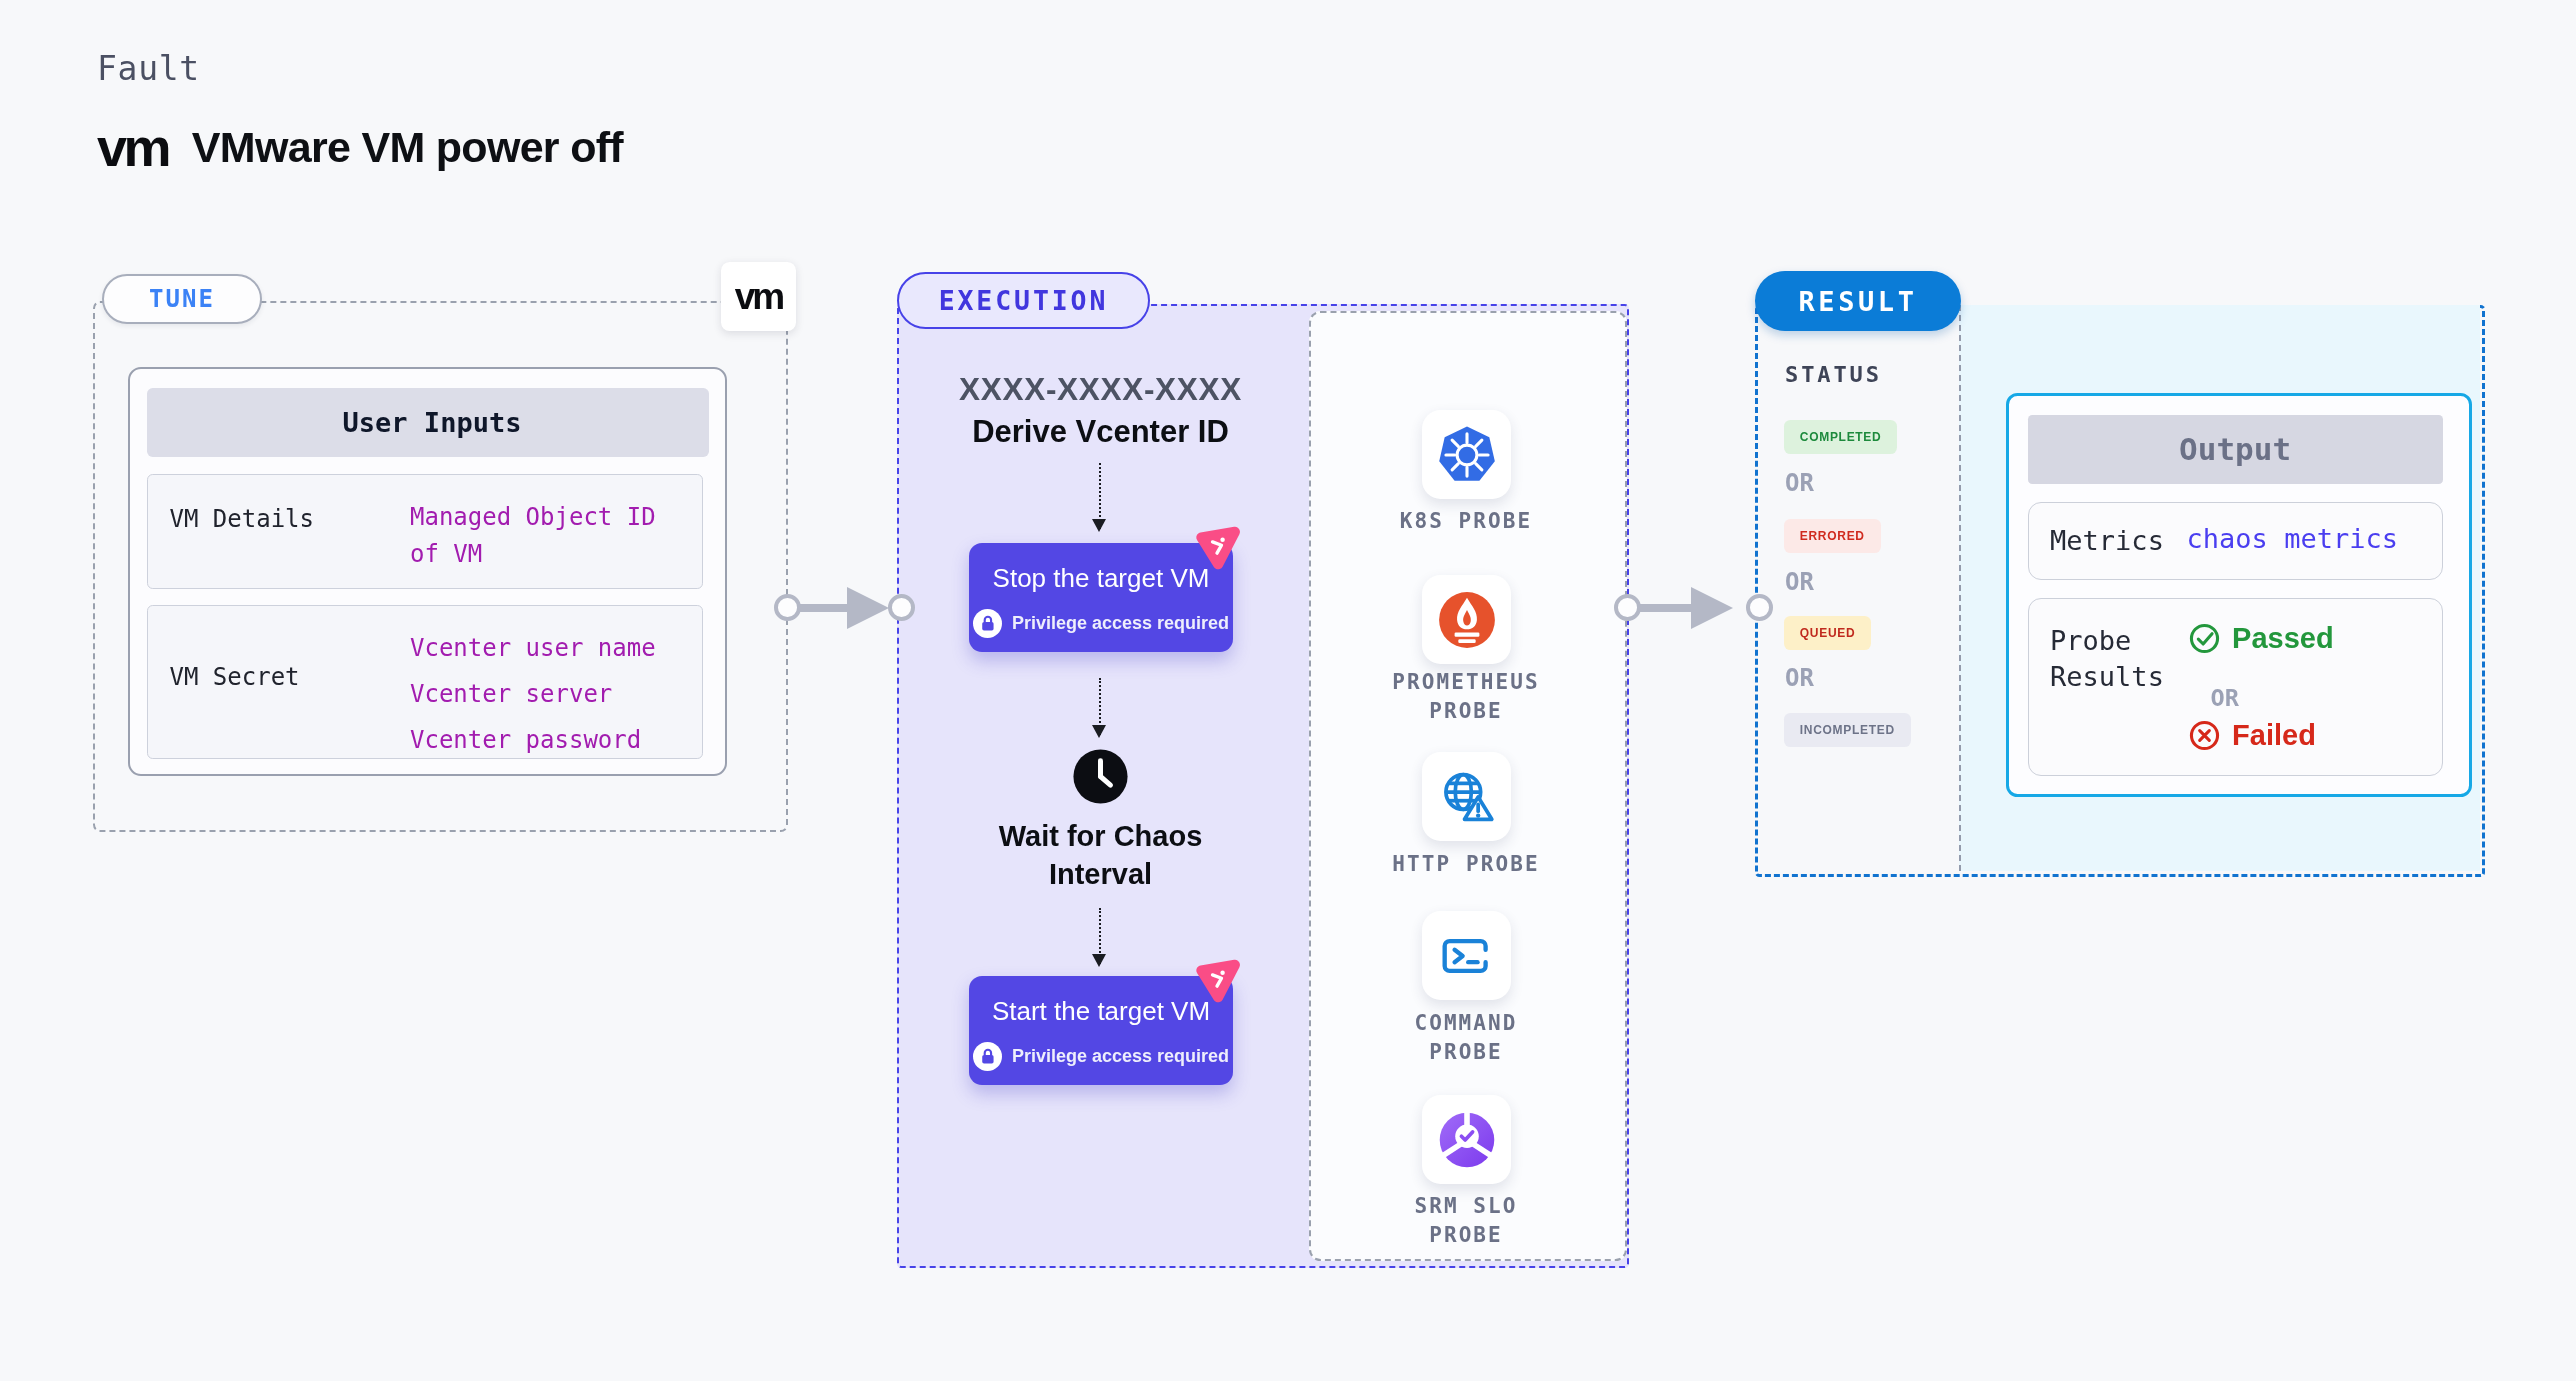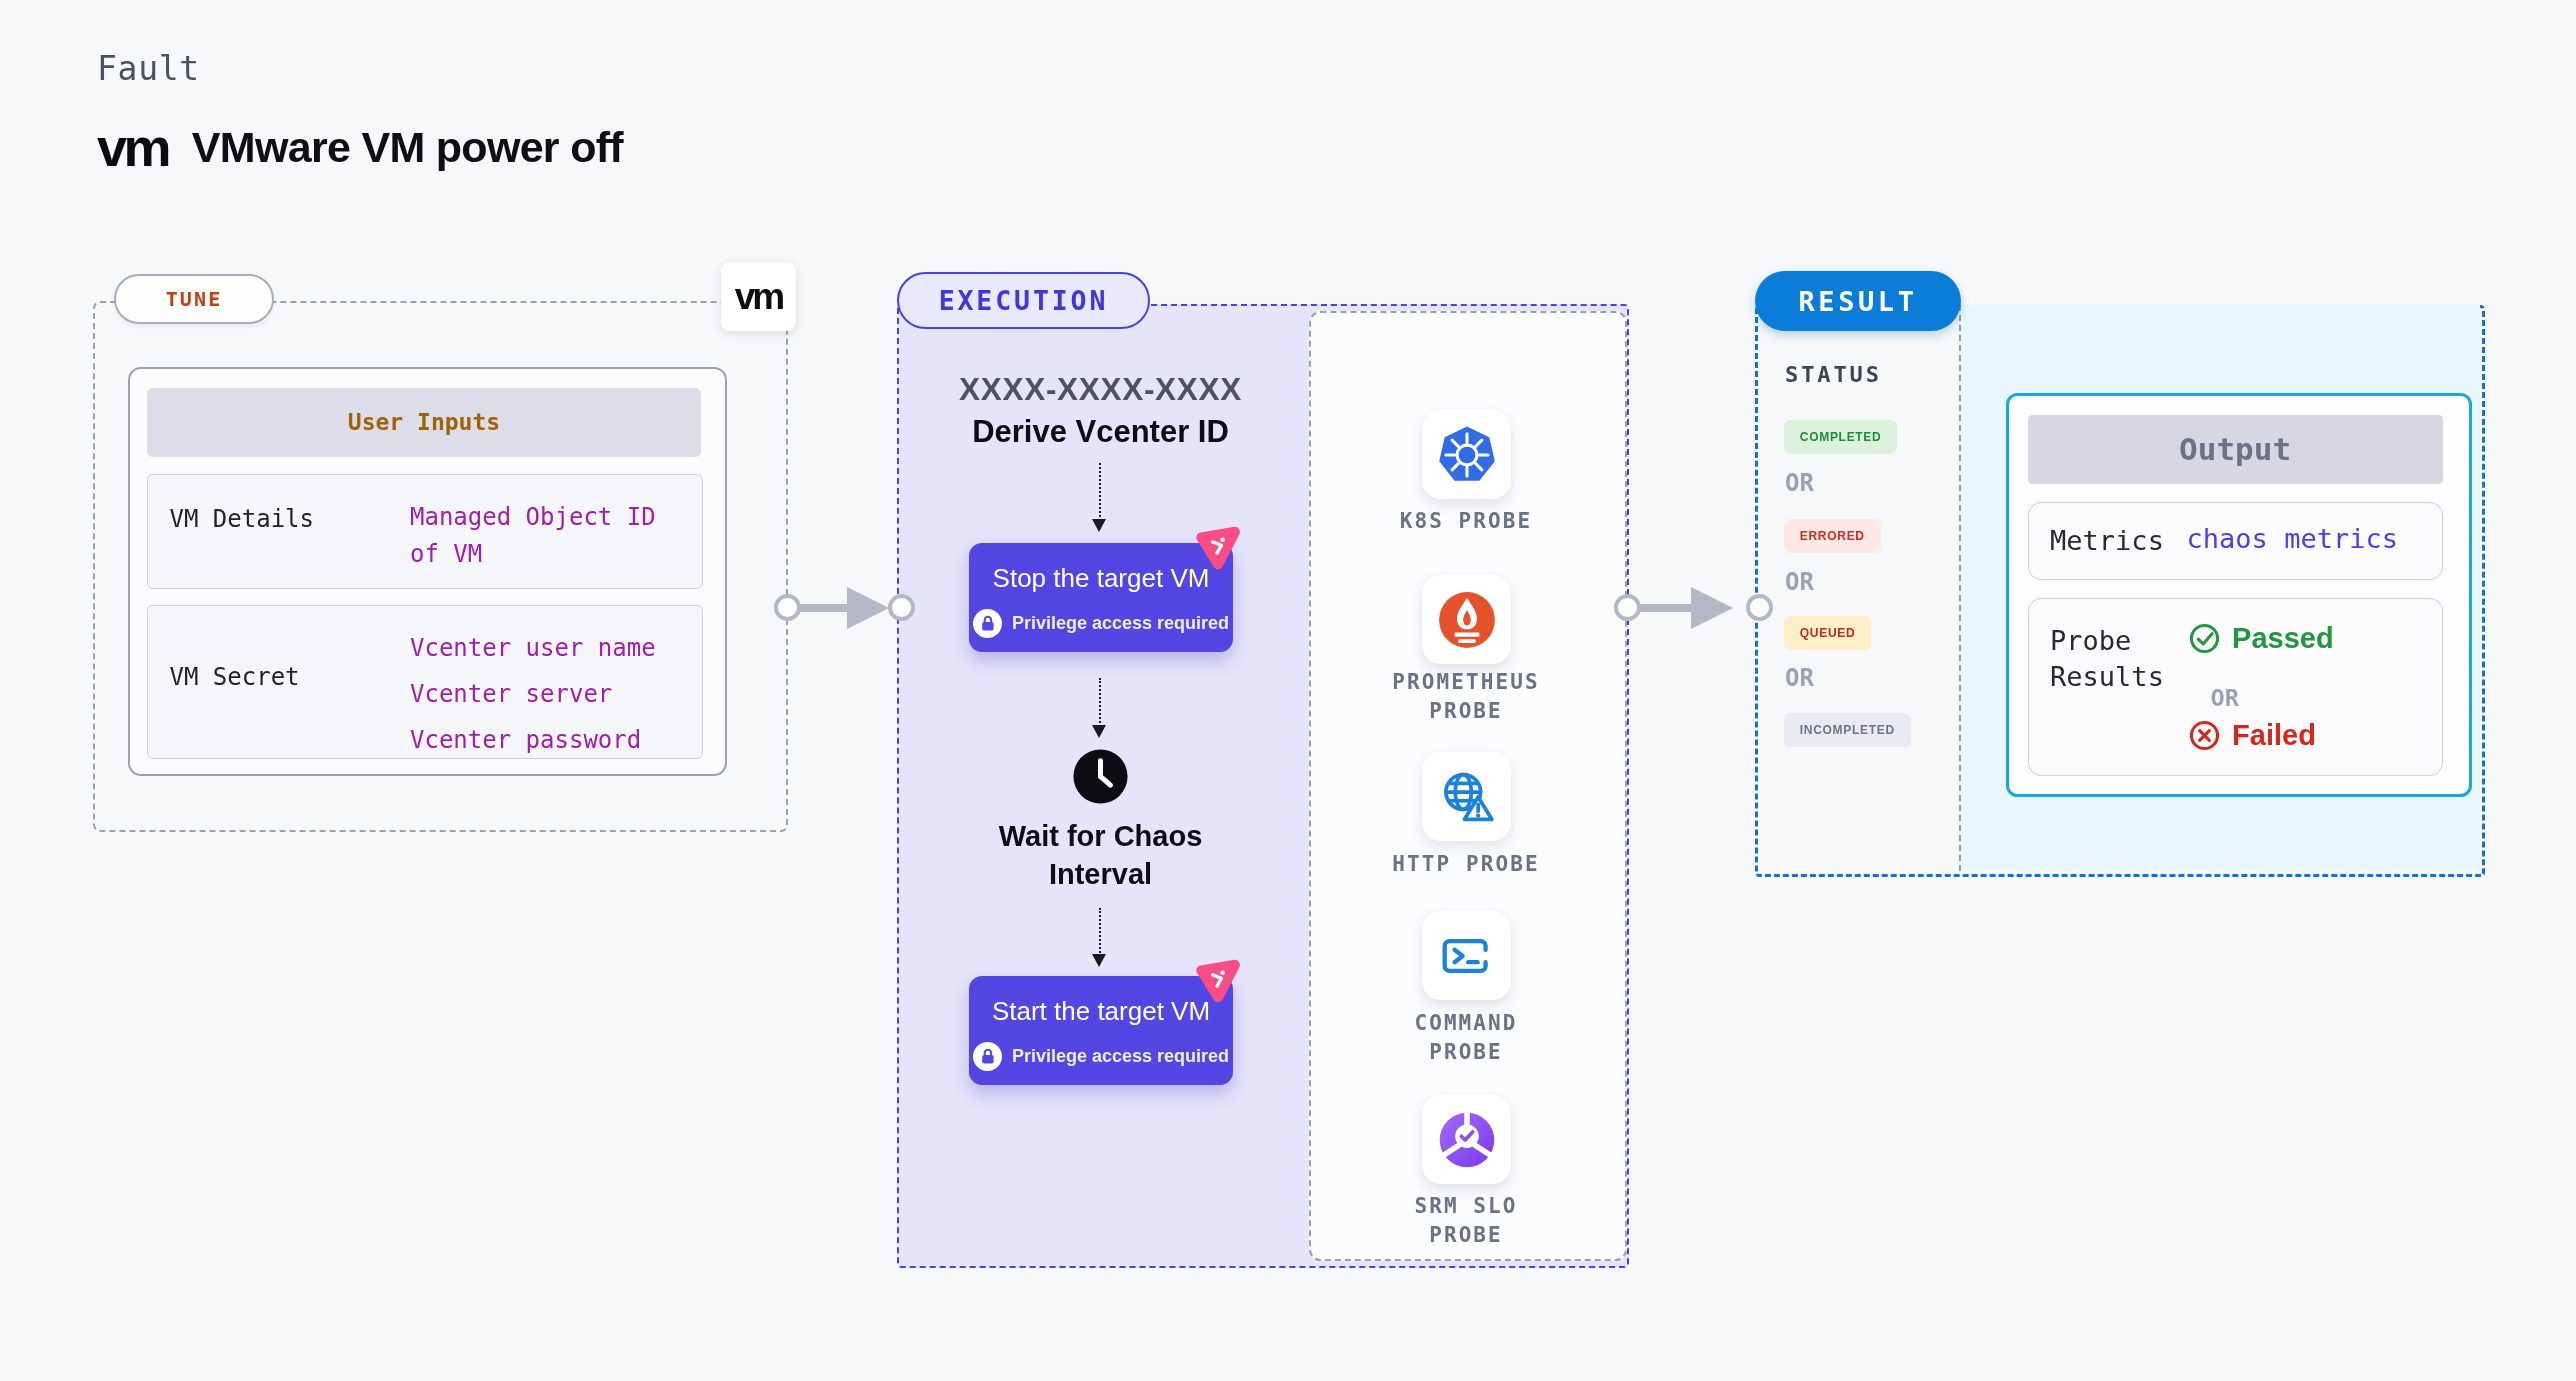--- a/index.html
+++ b/index.html
@@ -10,22 +10,22 @@
 
   
   .eyebrow{left:97px;top:49px;font-size:33px;color:#4b5063;letter-spacing:0.7px;}
   .title-row{left:97px;top:120px;display:flex;align-items:center;gap:24px;}
   .vm-logo{font-weight:800;letter-spacing:-3.6px;font-size:54px;line-height:1;color:#0b0c10;}
   .page-title{font-weight:800;font-size:43px;color:#0e1014;letter-spacing:-0.7px;}
 
   
   .pill{display:flex;align-items:center;justify-content:center;border-radius:43px;
         font-family:"DejaVu Sans Mono",monospace;font-weight:700;z-index:6;}
-  .tune-pill{left:114px;top:274px;width:156px;height:46px;background:#fdfdfe;border:2.1px solid #a8aebc;
-             color:#c2410c;font-size:20px;letter-spacing:2.1px;box-shadow:0 2.1px 5.7px rgba(30,34,60,.08);}
+  .tune-pill{left:102px;top:274px;width:156px;height:46px;background:#fdfdfe;border:2.1px solid #a8aebc;
+             color:#3b82f6;font-size:24px;letter-spacing:2.1px;box-shadow:0 2.1px 5.7px rgba(30,34,60,.08);}
   .exec-pill{left:897px;top:272px;width:249px;height:53px;background:#e9e8fd;border:2.9px solid #4742e8;
              color:#4136de;font-size:26.5px;letter-spacing:2.9px;}
   .result-pill{left:1755px;top:271px;width:206px;height:60px;background:#0b7cd7;border:none;
                color:#fff;font-size:27px;letter-spacing:3.6px;box-shadow:0 4.3px 10px rgba(10,90,170,.25);}
 
   
   .tune-rect{left:93px;top:301px;width:691px;height:527px;border:2.1px dashed #9aa1ae;border-radius:7.2px;}
   .exec-rect{left:897px;top:304px;width:728px;height:960px;background:#e6e4fb;
              border:2.9px dashed #4742e8;border-radius:4.3px;}
   .probes-card{left:1309px;top:311px;width:314px;height:946px;background:#fbfcfe;
@@ -36,21 +36,21 @@
 
   
   .vm-box{left:721px;top:262px;width:75px;height:69px;background:#fff;border-radius:8.6px;z-index:6;
           display:flex;align-items:center;justify-content:center;box-shadow:0 2.9px 8.6px rgba(30,34,60,.12);}
   .vm-box span{font-weight:800;font-size:37px;letter-spacing:-2.9px;color:#0b0c10;}
 
   
   .ui-card{left:128px;top:367px;width:595px;height:405px;background:#fcfcfe;border:2.9px solid #9aa0af;
            border-radius:13px;z-index:2;}
   .ui-head{position:absolute;left:17px;top:18.6px;width:554px;height:69px;background:#dcdde8;border-radius:5.7px;
-           display:flex;align-items:center;justify-content:center;font-size:23px;color:#a16207;font-weight:700;}
+           display:flex;align-items:center;justify-content:center;font-size:27px;color:#0f172a;font-weight:700;padding-left:8px;}
   .ui-row{position:absolute;left:17px;width:554px;background:#f5f6fa;border:1.4px solid #cdd1dc;border-radius:5.7px;}
   .ui-row.r1{top:105px;height:113px;}
   .ui-row.r2{top:236px;height:152px;}
   .ui-label{position:absolute;left:21.5px;font-size:24px;color:#20232d;}
   .ui-vals{position:absolute;left:262px;font-size:24px;color:#a21caf;}
   .r1 .ui-vals{top:24px;line-height:37px;}
   .r1 .ui-label{top:30px;}
   .r2 .ui-vals{top:18.6px;line-height:46px;}
   .r2 .ui-label{top:57px;}
 

